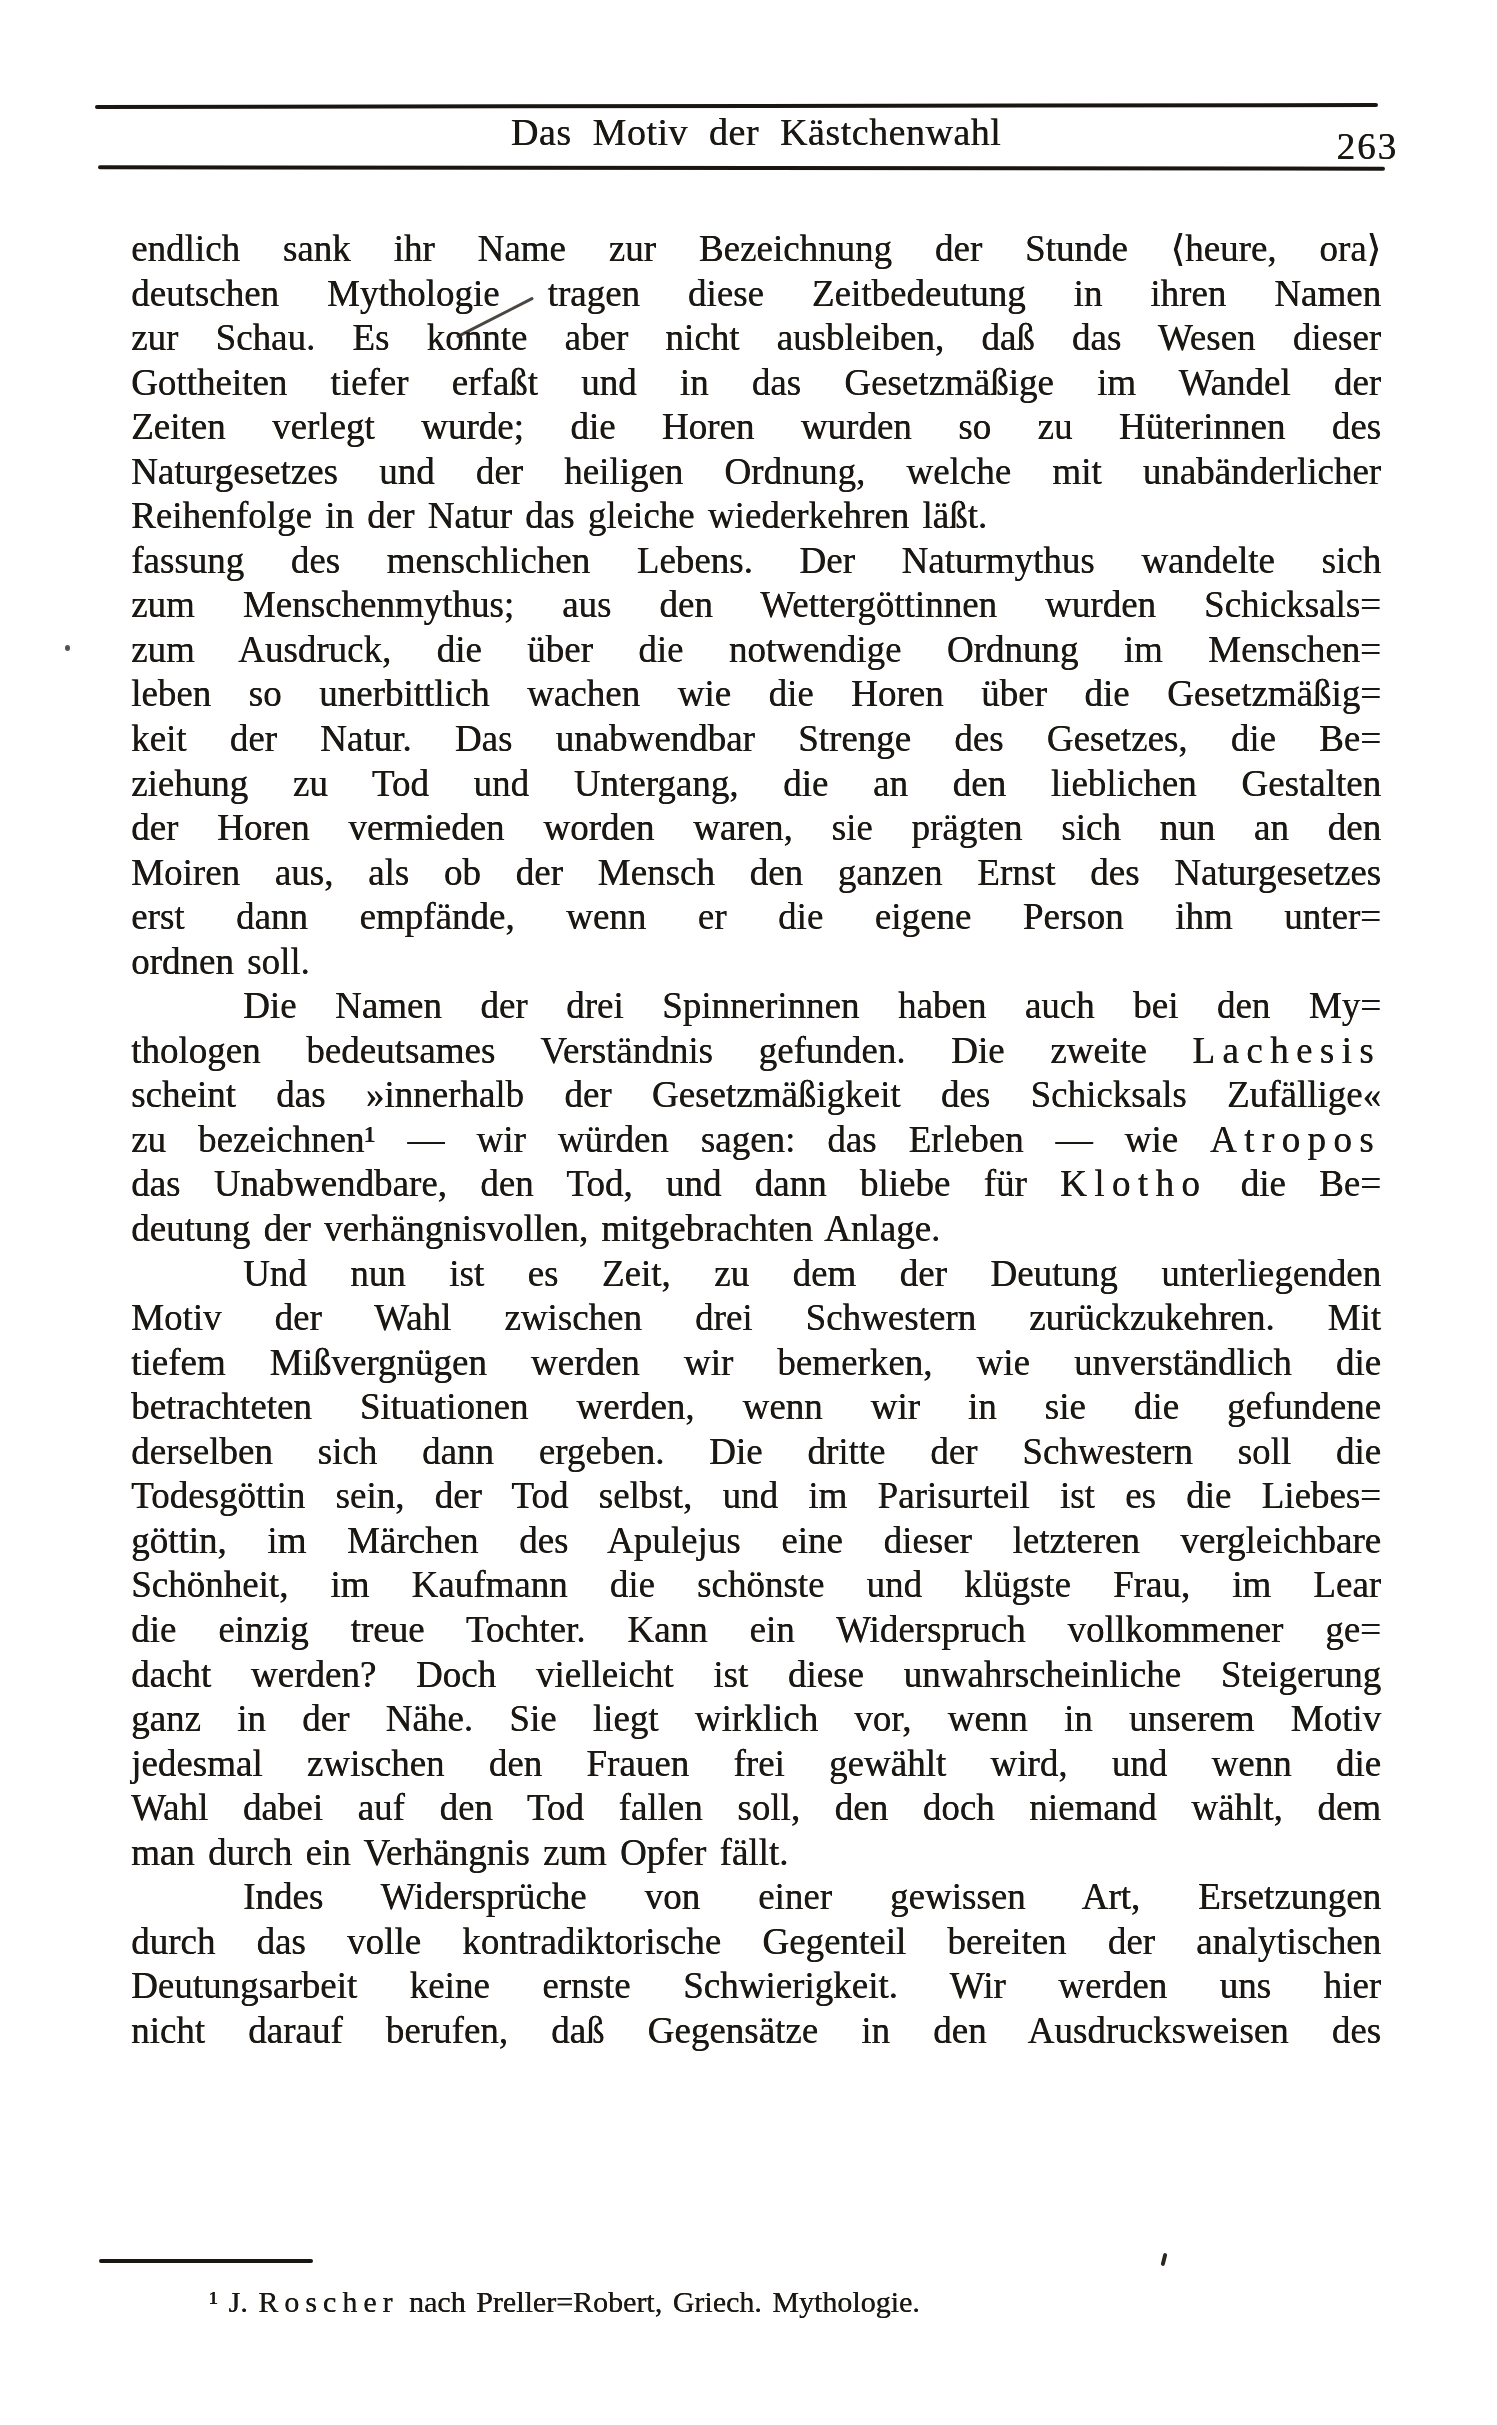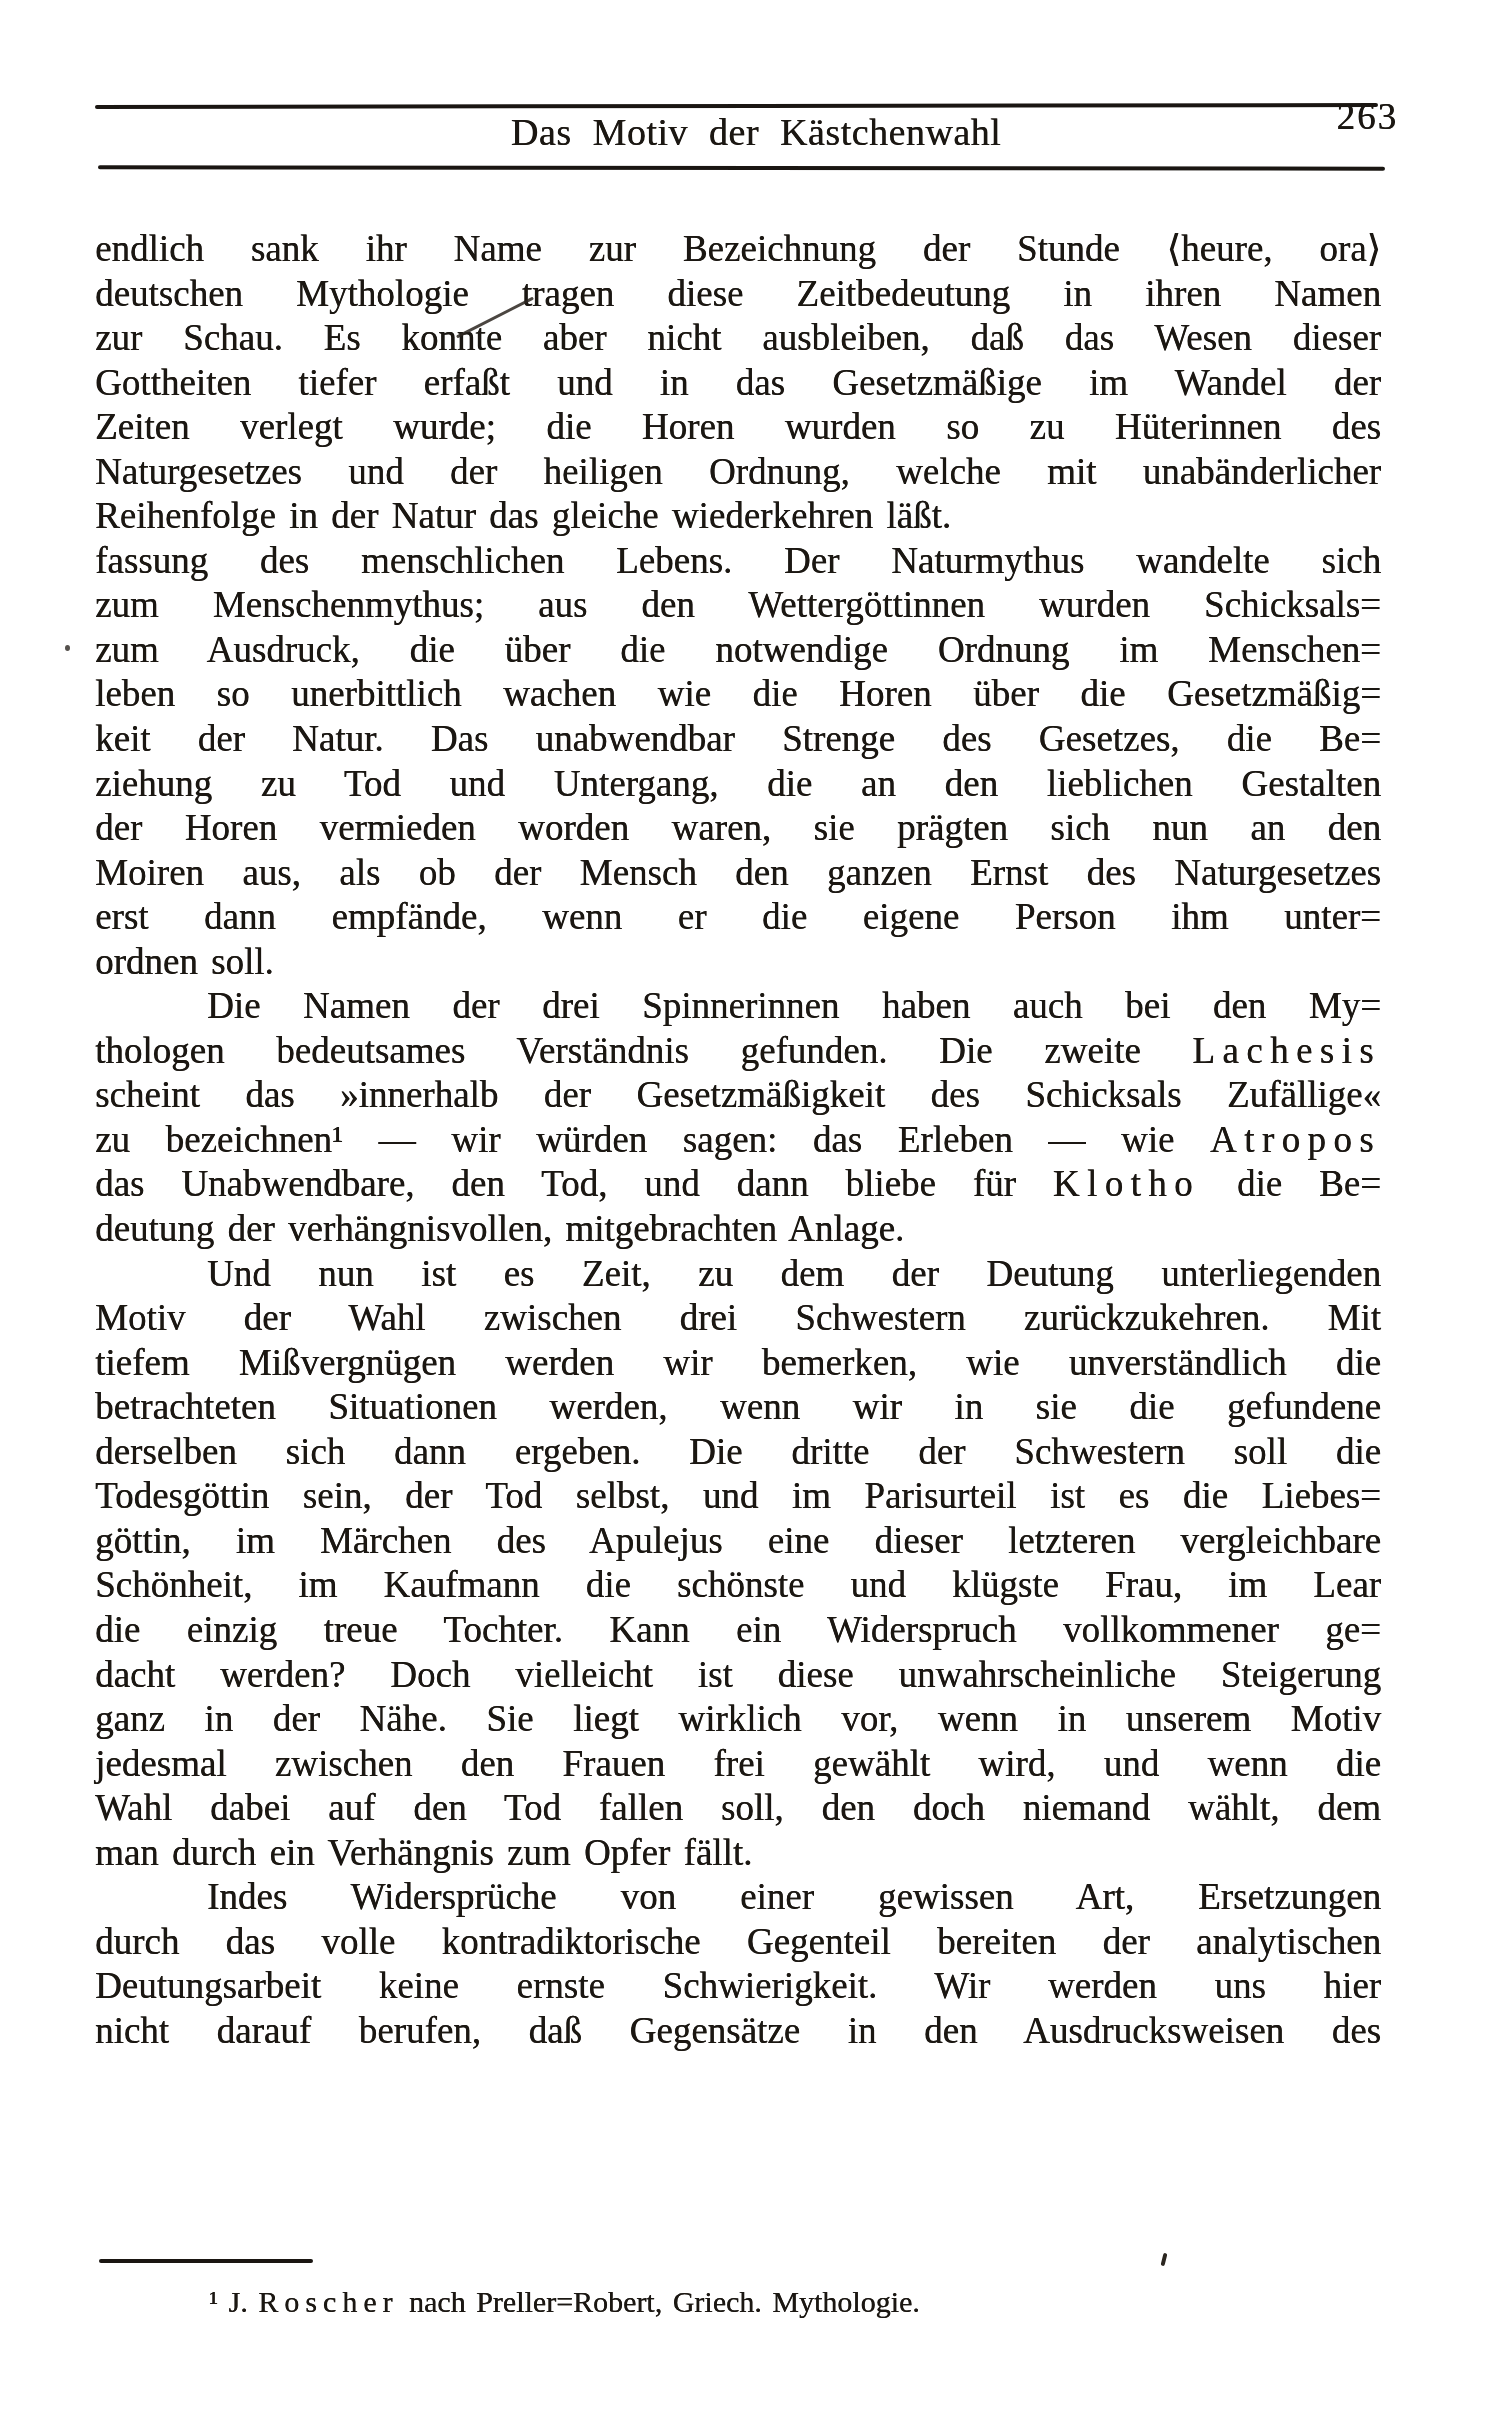--- a/index.html
+++ b/index.html
@@ -31,21 +31,21 @@
     text-align: center;
     font-size: 38px;
     line-height: 40px;
     word-spacing: 11px;
     letter-spacing: 0.5px;
     text-shadow: 0.4px 0 0 currentColor;
     white-space: nowrap;
   }
   .page-number {
     position: absolute;
-    top: 97px;
+    top: 127px;
     right: 114px;
     font-size: 37px;
     line-height: 40px;
     letter-spacing: 2px;
     text-shadow: 0.4px 0 0 currentColor;
   }
   .body-block {
     position: absolute;
     left: 95px;
     top: 227px;
@@ -54,20 +54,21 @@
   .line {
     font-size: 37px;
     line-height: 44.55px;
     height: 44.55px;
     white-space: normal;
     text-align: justify;
     text-align-last: justify;
     word-spacing: 2px;
     text-shadow: 0.4px 0 0 currentColor;
     overflow: visible;
+    margin-left: 36px;
   }
   .line.nojust {
     text-align: left;
     text-align-last: left;
     word-spacing: 4px;
   }
   .line.indent { text-indent: 112px; }
   .sperr { letter-spacing: 0.2em; text-align: center; }
   .footnote-rule {
     position: absolute;

